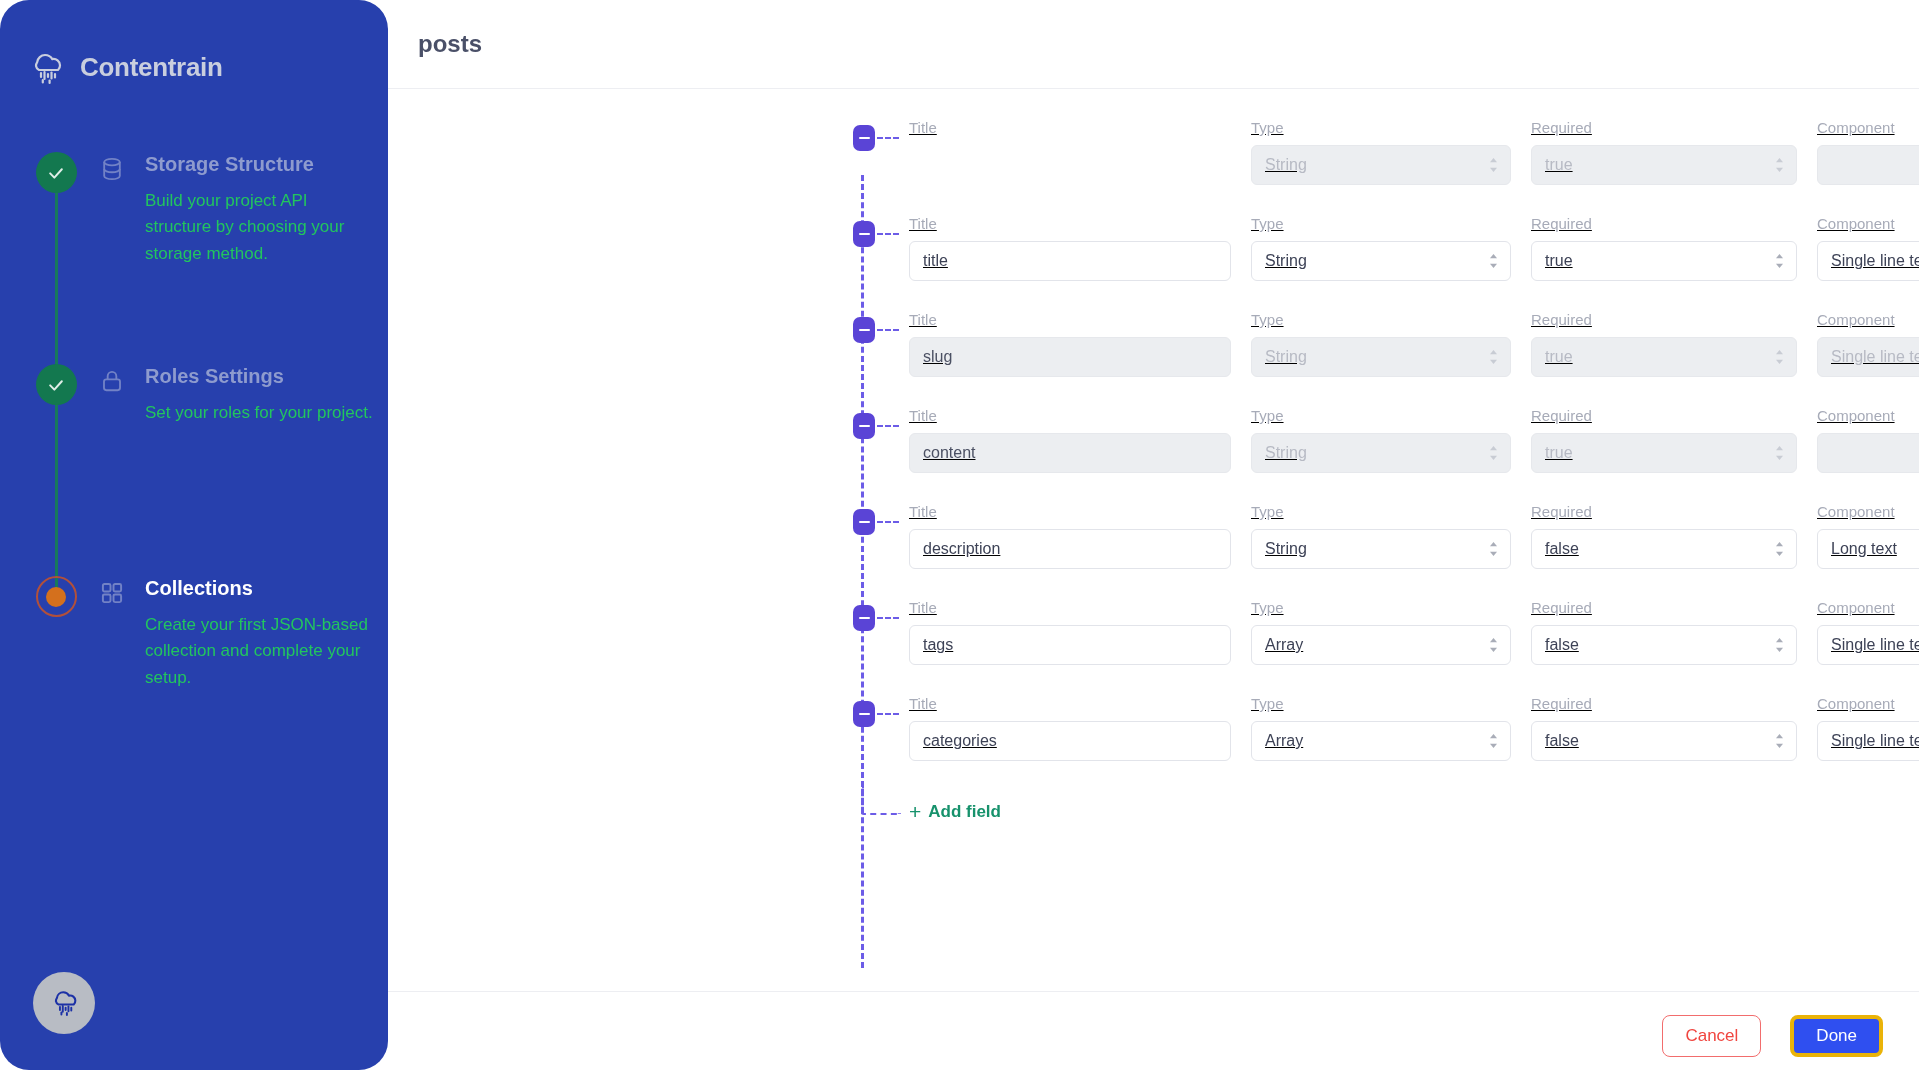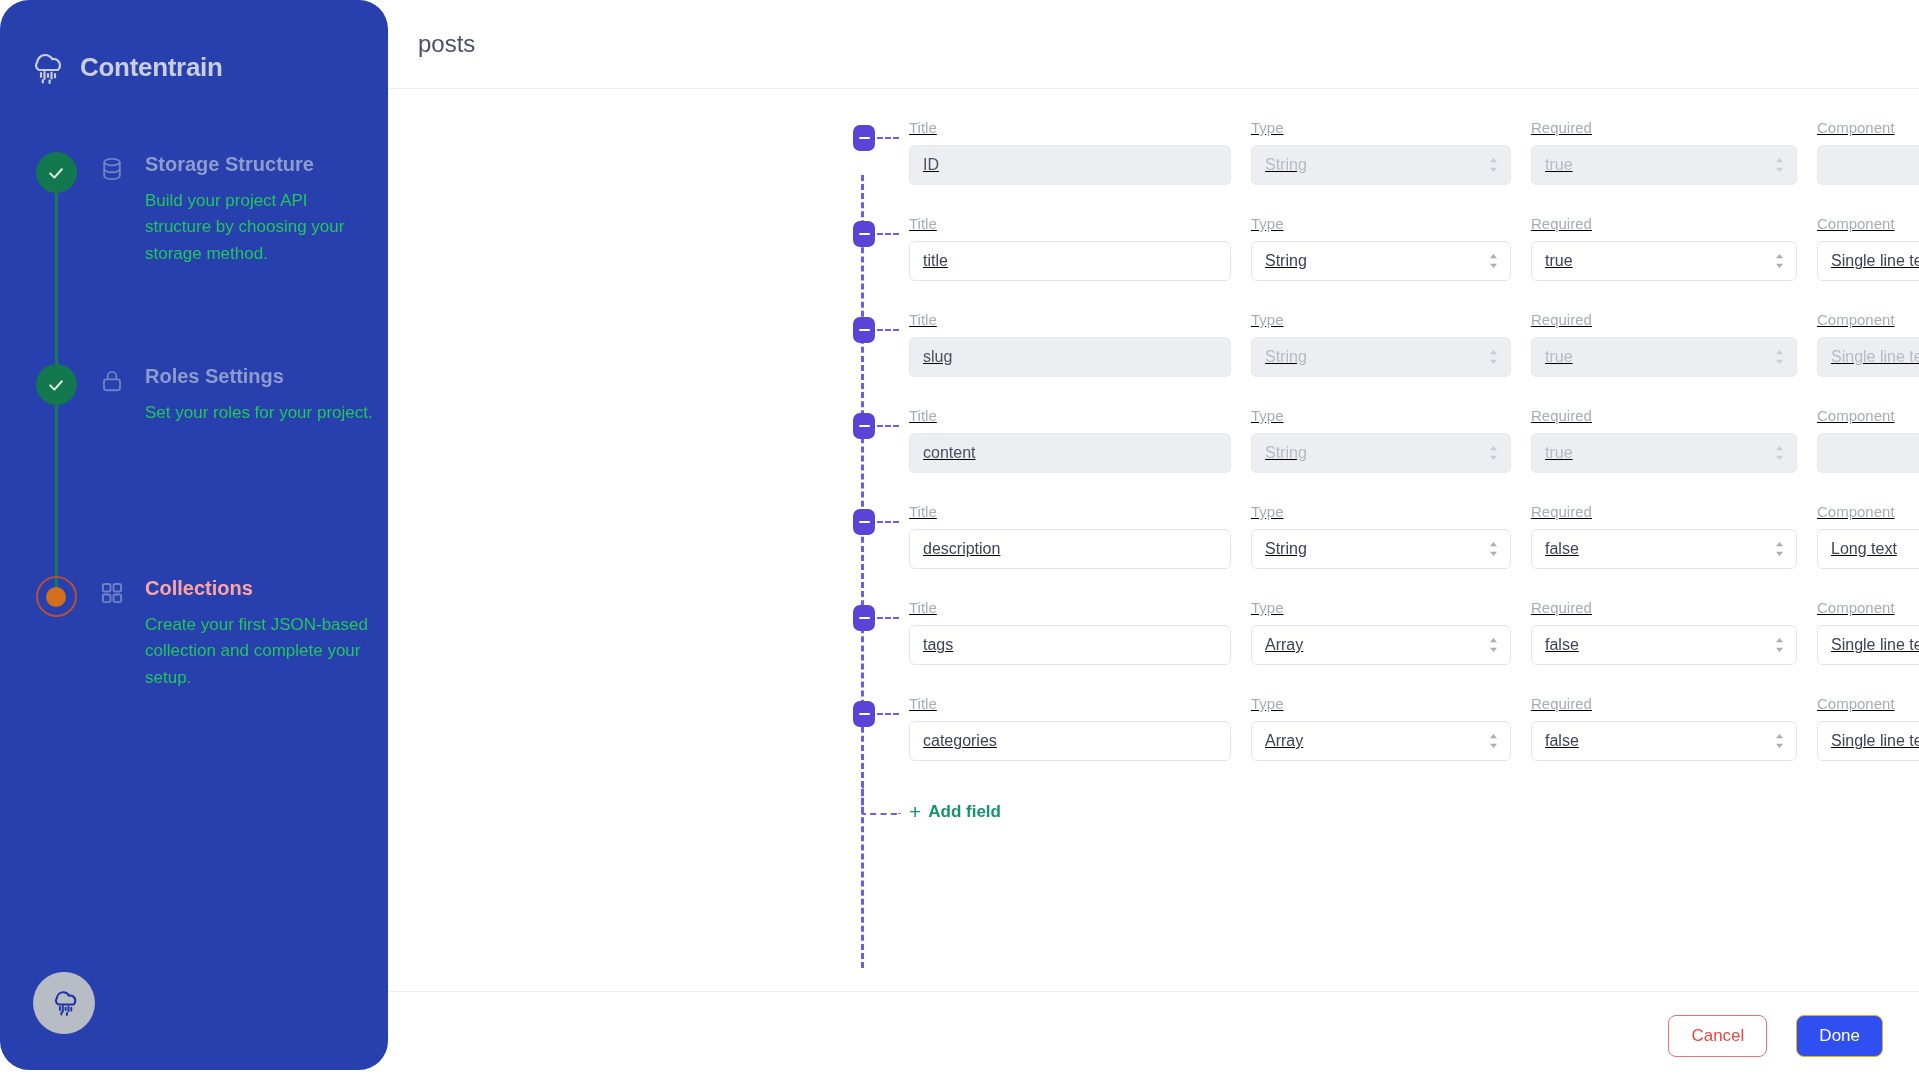--- a/index.html
+++ b/index.html
@@ -58,21 +58,21 @@
   }
   .step-icon {
     flex: 0 0 46px; padding-top: 4px; color: #8f9cd0; opacity: .72;
   }
   .step-icon svg { width: 26px; height: 26px; display: block; }
   .step-body { flex: 1 1 auto; padding-right: 14px; }
   .step-title {
     font-size: 20px; font-weight: bold; line-height: 1.2;
     color: #8e9bce; margin-bottom: 12px;
   }
-  .step-title.active { color: #fca5a5; }
+  .step-title.active { color: #ffffff; }
   .step-desc {
     font-size: 17px; line-height: 1.55; color: #22c55e;
   }
   .step-desc.active { color: #22c55e; }
 
   .fab {
     position: absolute; left: 33px; bottom: 36px;
     width: 62px; height: 62px; border-radius: 50%;
     background: #b8bcc4; display: flex;
     align-items: center; justify-content: center;
@@ -85,21 +85,21 @@
     position: relative; flex: 1 1 auto;
     height: 1079px; background: #ffffff;
     display: flex; flex-direction: column;
   }
   .main-header {
     flex: 0 0 89px;
     border-bottom: 1px solid #edeef2;
     display: flex; align-items: center;
     padding-left: 30px;
   }
-  .page-title { font-size: 24px; color: #4a5068; font-weight: normal; }
+  .page-title { font-size: 24px; color: #4a5068; font-weight: bold; }
 
   .main-scroll {
     flex: 1 1 auto; overflow: hidden;
     position: relative;
   }
   .fields-wrap {
     position: relative;
     padding: 24px 0 0 0;
   }
 
@@ -196,21 +196,21 @@
   .btn {
     height: 42px; padding: 0 22px; border-radius: 8px;
     font-size: 17px; cursor: pointer;
     font-family: "Liberation Sans", sans-serif;
     display: inline-flex; align-items: center; justify-content: center;
   }
   .btn-cancel {
     background: #fff; border: 1px solid #f26d6d; color: #f0453f;
   }
   .btn-done {
-    background: #2f4ff0; border: 1px solid #eab308; color: #ffffff;
+    background: #2f4ff0; border: 4px solid #eab308; color: #ffffff;
   }
 </style>
 </head>
 <body>
 
 <div id="app">
 
   <aside class="sidebar">
 
     <div class="brand">
@@ -329,21 +329,20 @@
         <div class="tree">
           <span class="tree-line"></span>
         </div>
 
         <div class="row">
           <span class="node"></span>
           <span class="node-connector"></span>
           <div class="cols">
             <div class="col c-title">
               <span class="col-label">Title</span>
-              <div class="field disabled">ID</div>
             </div>
             <div class="col c-type">
               <span class="col-label">Type</span>
               <div class="field select disabled muted">
                 <span>String</span>
                 <span class="arrows">
                   <svg viewBox="0 0 11 17" fill="none" xmlns="http://www.w3.org/2000/svg">
                     <path d="M5.5 1.5L9 5.8H2L5.5 1.5z" fill="currentColor"></path>
                     <path d="M5.5 15.5L2 11.2h7L5.5 15.5z" fill="currentColor"></path>
                   </svg>

